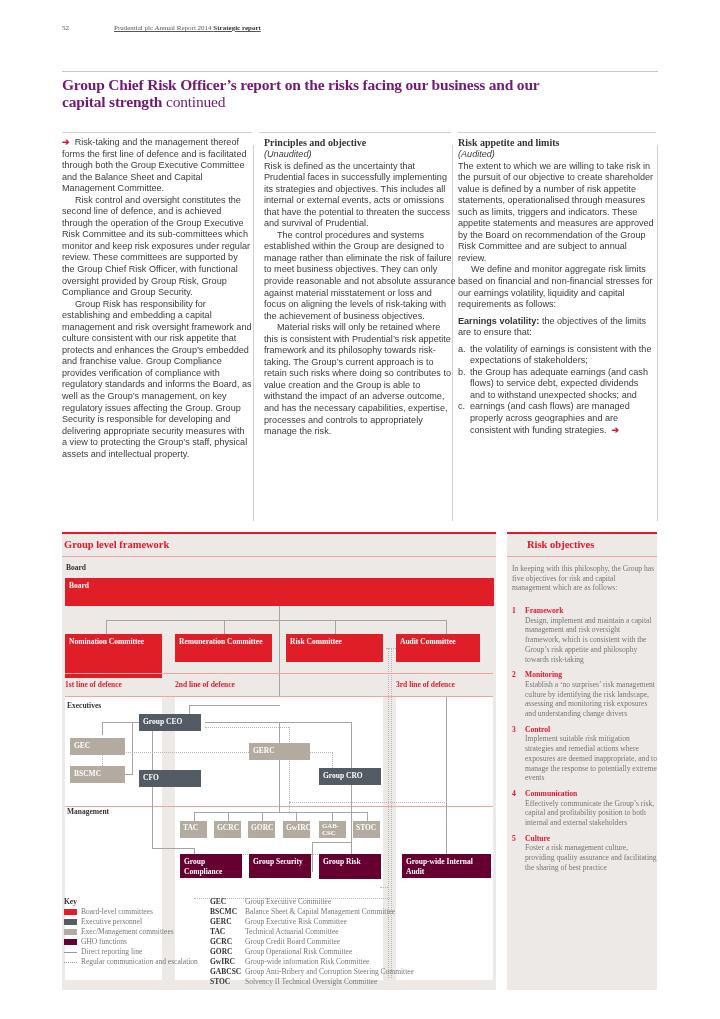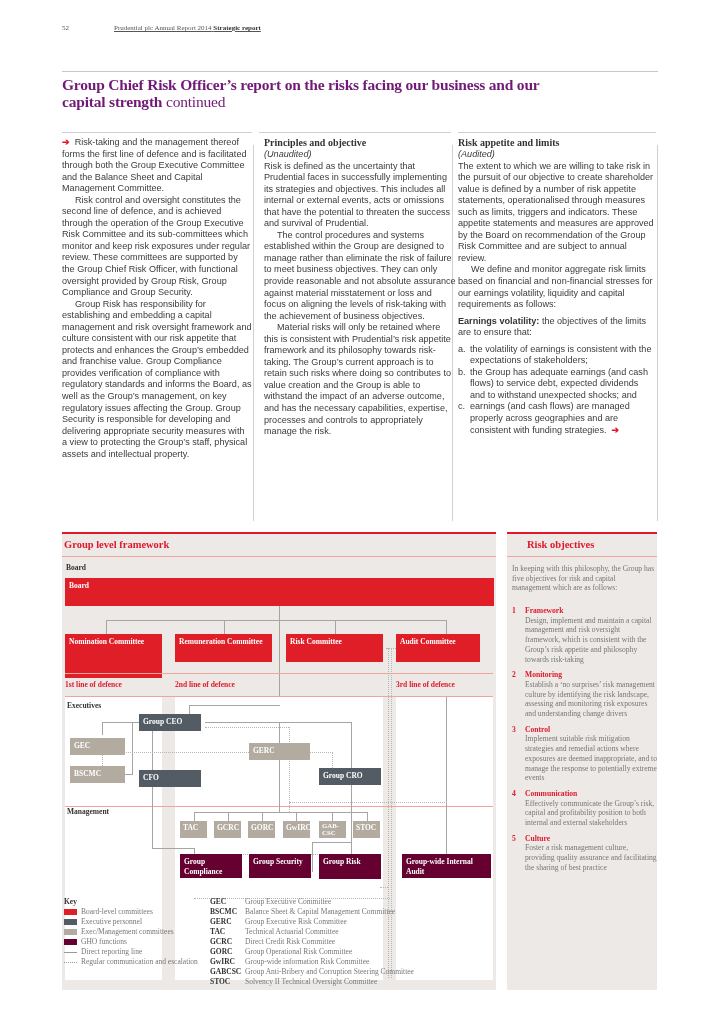--- a/index.html
+++ b/index.html
@@ -253,21 +253,21 @@
     <div class="abbr-row">
         <span class="ab">GERC</span>
         <span>Group Executive Risk Committee</span>
       </div>
     <div class="abbr-row">
         <span class="ab">TAC</span>
         <span>Technical Actuarial Committee</span>
       </div>
     <div class="abbr-row">
         <span class="ab">GCRC</span>
-        <span>Direct Credit Risk Committee</span>
+        <span>Group Credit Board Committee</span>
       </div>
     <div class="abbr-row">
         <span class="ab">GORC</span>
         <span>Group Operational Risk Committee</span>
       </div>
     <div class="abbr-row">
         <span class="ab">GwIRC</span>
         <span>Group-wide information Risk Committee</span>
       </div>
     <div class="abbr-row">

